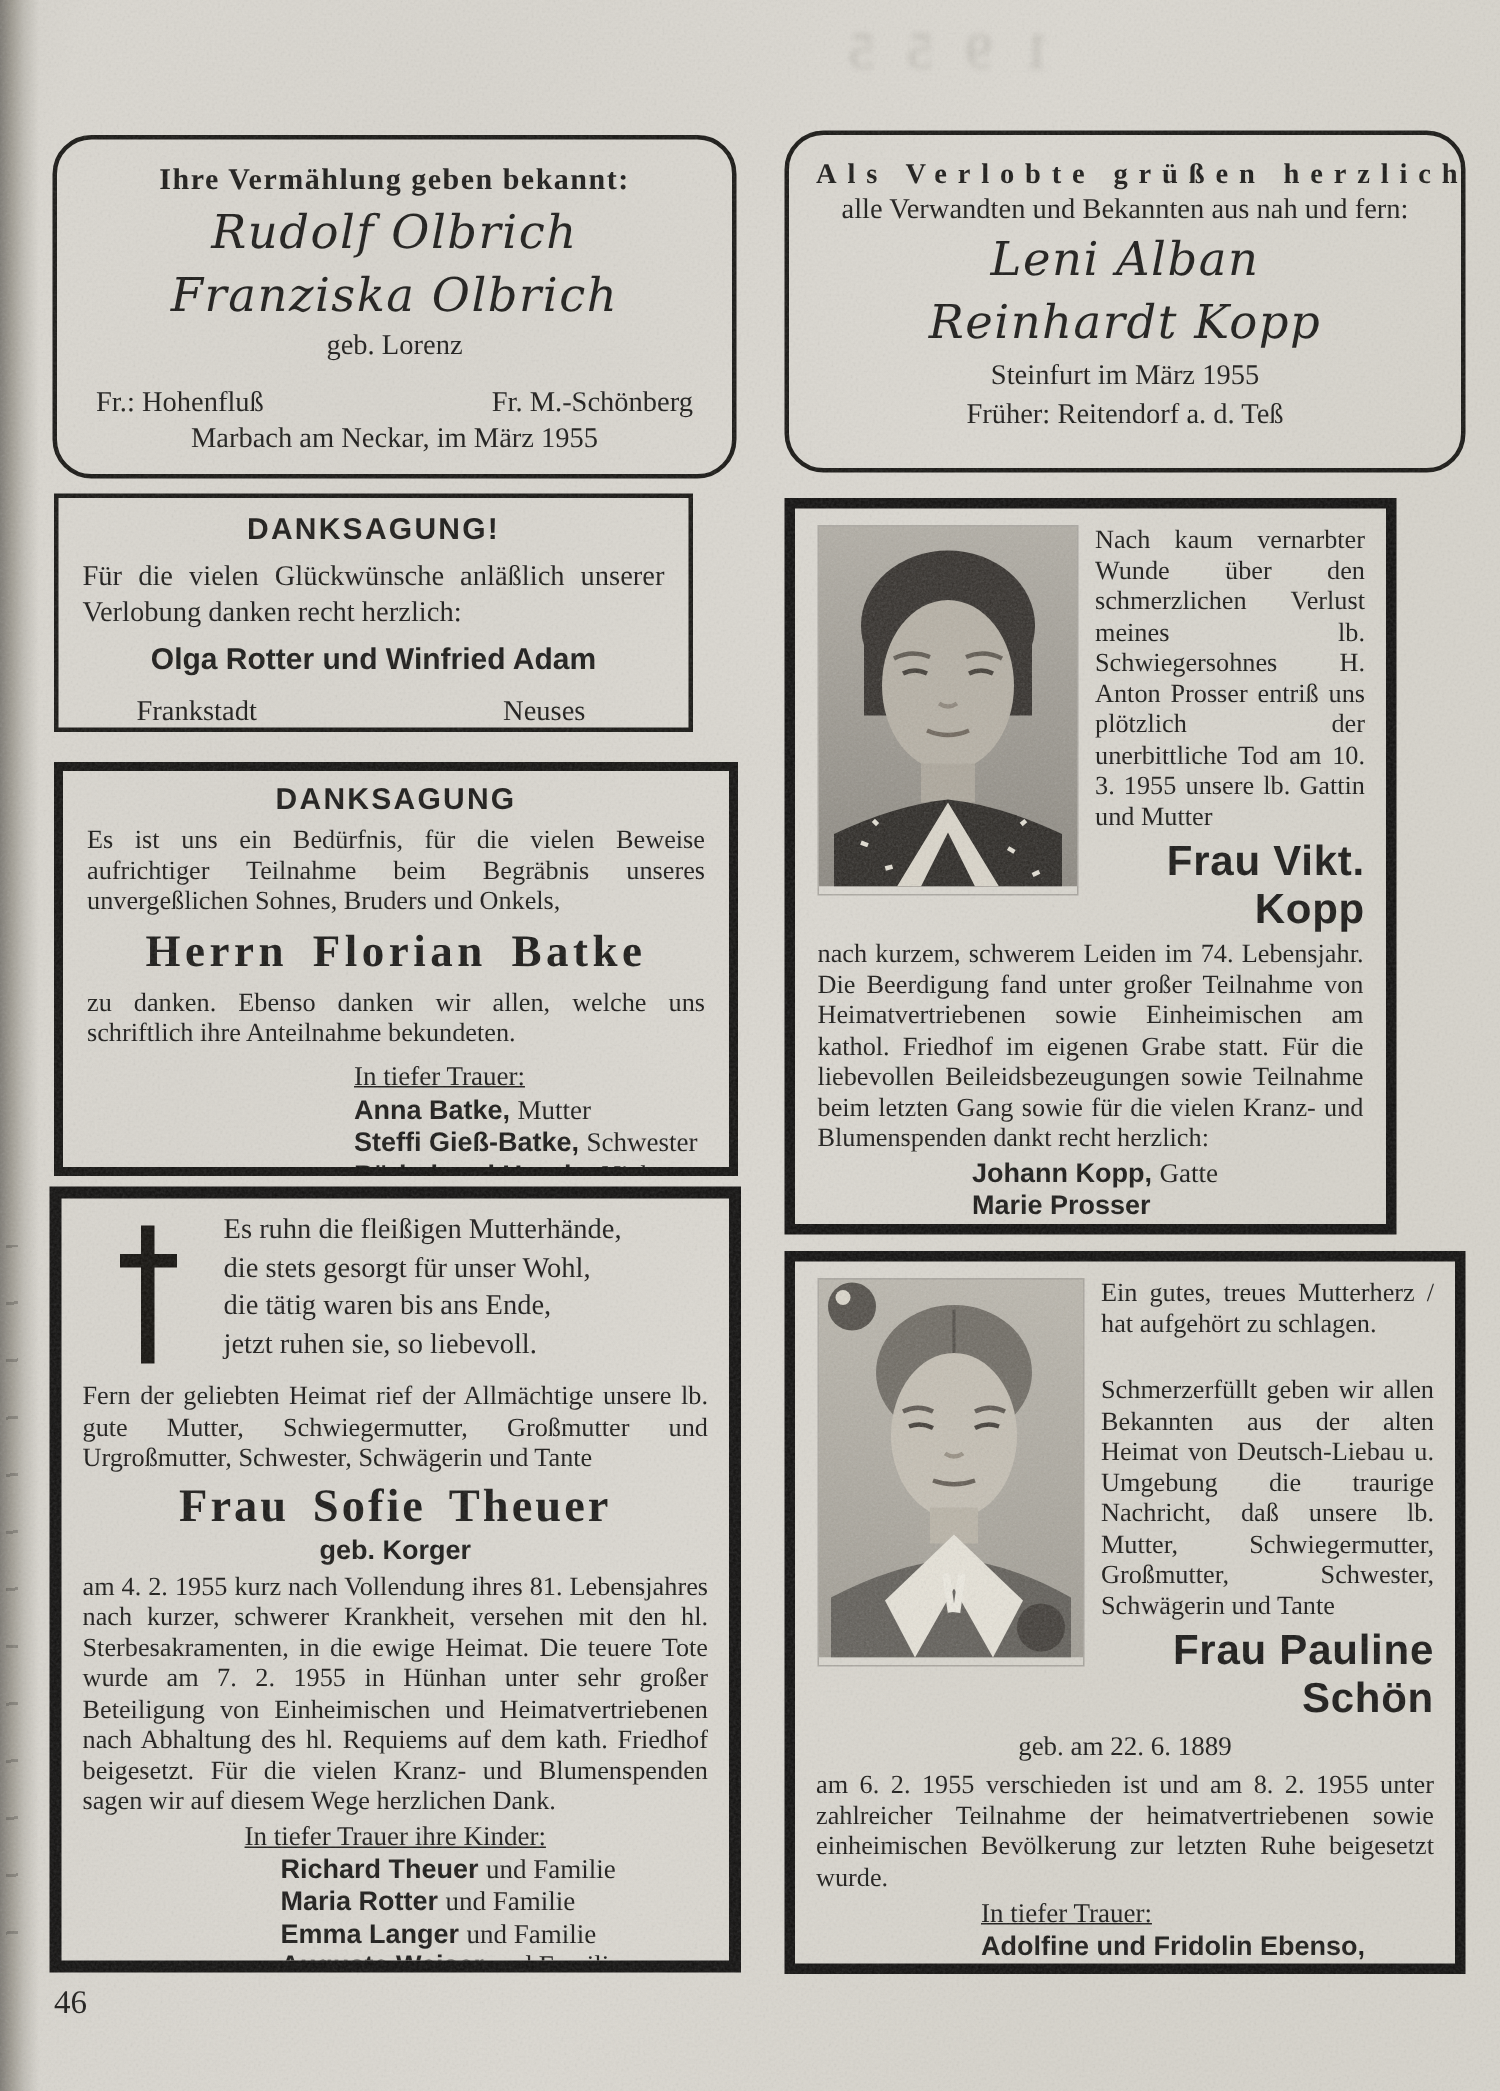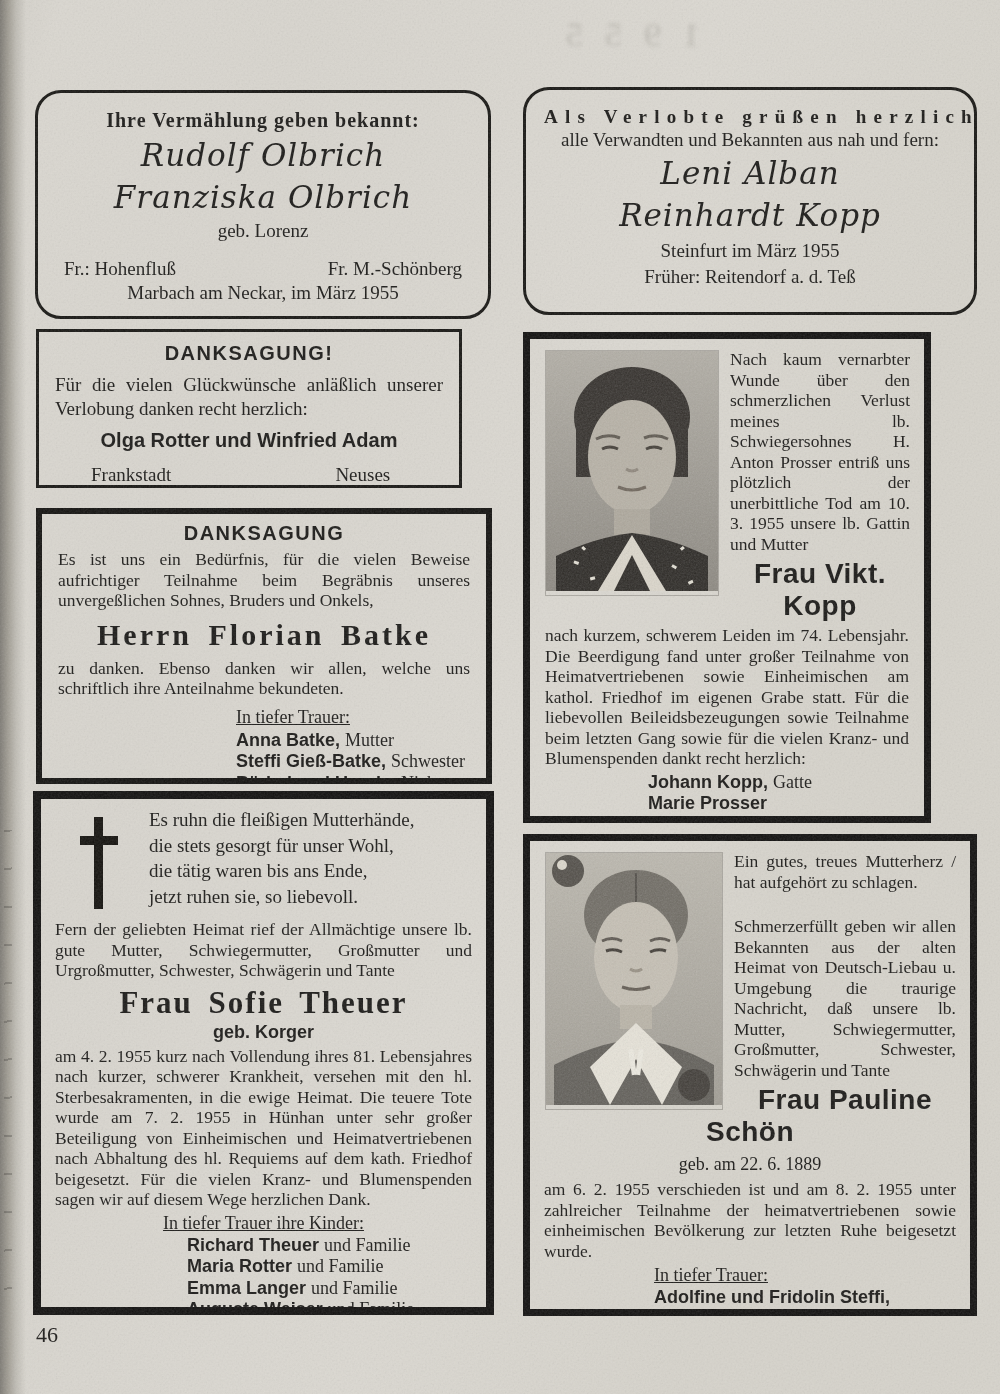--- a/index.html
+++ b/index.html
@@ -83,21 +83,21 @@
   #theuer .headname{font-size:31px;letter-spacing:2px;margin:4px 0 0;}
   #theuer .gebname{font-family:"Liberation Sans",sans-serif;font-weight:bold;font-size:18px;text-align:center;margin:1px 0 3px;}
   #theuer .trauer{text-align:center;margin:3px 0 1px;}
   #theuer .mourners{margin-left:132px;}
 
   
   #kopp{left:523px;top:332px;width:408px;height:491px;padding:10px 14px 6px;}
   #schoen{left:523px;top:834px;width:454px;height:482px;padding:10px 14px 6px;}
   .photo{float:left;margin:2px 12px 6px 2px;box-shadow:0 0 0 1px rgba(30,28,25,.25);}
   .obit-body{font-size:17.5px;line-height:20.5px;}
-  .headname-sans{font-family:"Liberation Sans",sans-serif;font-weight:bold;font-size:28px;letter-spacing:.5px;text-align:center;margin:4px 0 3px;}
+  .headname-sans{font-family:"Liberation Sans",sans-serif;font-weight:bold;font-size:28px;letter-spacing:.5px;text-align:right;margin:4px 0 3px;}
   #kopp .mourners{margin-left:104px;margin-top:2px;}
   #schoen .trauer{margin-left:110px;margin-top:4px;margin-bottom:1px;}
   #schoen .mourners{margin-left:110px;}
   #schoen .geb2{font-size:18px;text-align:center;margin:6px 0 4px;}
   .clear{clear:both;}
 
   .pagenum{position:absolute;left:36px;top:1322px;font-size:22px;}
 </style>
 </head>
 <body>
@@ -276,21 +276,21 @@
       </svg>
     </div>
     <p class="obit-body justify" style="margin:0 0 24px">Ein gutes, treues Mutterherz / hat aufgehört zu schlagen.</p>
     <p class="obit-body justify" style="margin:0">Schmerzerfüllt geben wir allen Bekannten aus der alten Heimat von Deutsch-Liebau u. Umgebung die traurige Nachricht, daß unsere lb. Mutter, Schwiegermutter, Großmutter, Schwester, Schwägerin und Tante</p>
     <div class="headname-sans">Frau Pauline Schön</div>
     <div class="geb2">geb. am 22. 6. 1889</div>
     <div class="clear"></div>
     <p class="obit-body justify" style="margin:0">am 6. 2. 1955 verschieden ist und am 8. 2. 1955 unter zahlreicher Teilnahme der heimatvertriebenen sowie einheimischen Bevölkerung zur letzten Ruhe beigesetzt wurde.</p>
     <div class="trauer">In tiefer Trauer:</div>
     <div class="mourners">
-      <div class="mourner"><span class="bname">Adolfine und Fridolin Steffi,</span><span></span></div>
+      <div class="mourner"><span class="bname">Adolfine und Fridolin Ebenso,</span><span></span></div>
       <div class="mourner"><span class="bname">Ilse und Ingrid,</span><span>Enkel</span></div>
       <div class="mourner"><span class="bname">und alle Verwandten</span><span></span></div>
     </div>
 
   </section>
 
   <div class="pagenum">46</div>
 
   <svg class="grain" width="1000" height="1394" aria-hidden="true">
     <defs>

